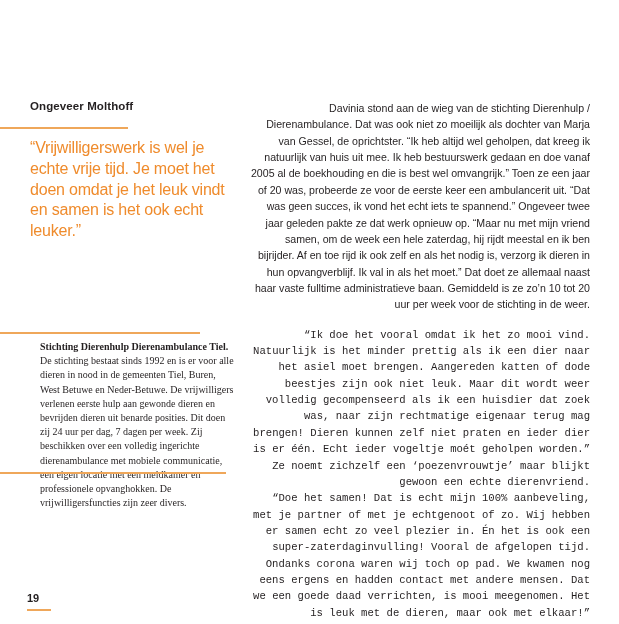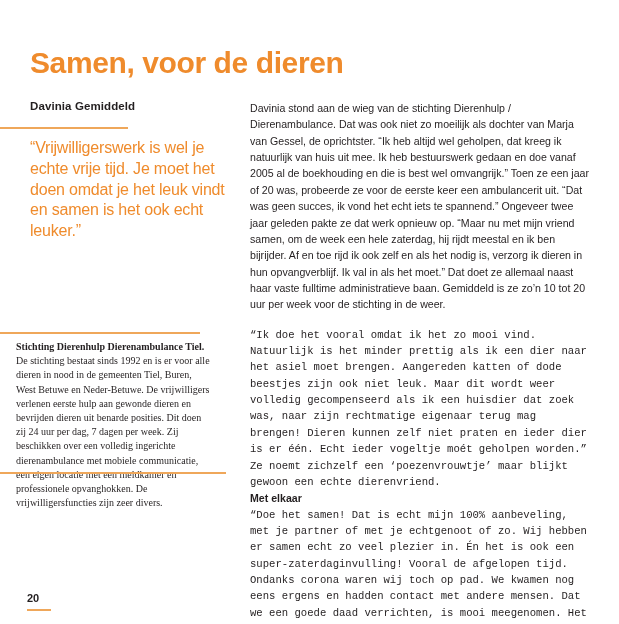--- a/index.html
+++ b/index.html
@@ -91,21 +91,21 @@
     width: 200px;
     font-size: 16px;
     line-height: 1.3;
     font-weight: 400;
     color: #ef8b2c;
     letter-spacing: -0.2px;
   }
 
   .infobox {
     position: absolute;
-    left: 16px;
+    left: 40px;
     top: 340px;
     width: 196px;
     font-family: "Liberation Serif", serif;
     font-size: 10px;
     line-height: 1.42;
     color: #231f20;
     text-align: left;
   }
   .infobox-title {
     font-weight: 700;
@@ -134,62 +134,61 @@
     color: #ef8b2c;
     font-weight: 600;
     margin: 0 0 14px 0;
   }
 
   .body-p {
     font-size: 10.6px;
     line-height: 1.545;
     color: #231f20;
     margin: 0 0 14px 0;
+    text-align: right;
   }
   .body-p:last-child { margin-bottom: 0; font-family: Liberation Mono, monospace; }
 
   .subhead {
     font-size: 10.6px;
     line-height: 1.545;
     font-weight: 700;
     color: #231f20;
     margin: 0;
   }
 </style>
 </head>
 <body>
 
 <div class="page">
 
-  <h1 class="page-title">Samen, voor de dieren</h1>
 
   <hr class="rule rule-byline">
 
   <div class="left-col">
-    <div class="byline">Davinia Gemiddeld</div>
+    <div class="byline">Ongeveer Molthoff</div>
   </div>
 
   <div class="pullquote">“Vrijwilligerswerk is wel je echte vrije tijd. Je moet het doen omdat je het leuk vindt en samen is het ook echt leuker.”</div>
 
   <hr class="rule rule-boxtop">
 
   <div class="infobox">
     <span class="infobox-title">Stichting Dierenhulp Dierenambulance Tiel.</span>
     <span>De stichting bestaat sinds 1992 en is er voor alle dieren in nood in de gemeenten Tiel, Buren, West Betuwe en Neder-Betuwe. De vrijwilligers verlenen eerste hulp aan gewonde dieren en bevrijden dieren uit benarde posities. Dit doen zij 24 uur per dag, 7 dagen per week. Zij beschikken over een volledig ingerichte dierenambulance met mobiele communicatie, een eigen locatie met een meldkamer en professionele opvanghokken. De vrijwilligersfuncties zijn zeer divers.</span>
   </div>
 
   <hr class="rule rule-boxbottom">
 
   <div class="right-col">
     <p class="body-p">Davinia stond aan de wieg van de stichting Dierenhulp / Dierenambulance. Dat was ook niet zo moeilijk als dochter van Marja van Gessel, de oprichtster. “Ik heb altijd wel geholpen, dat kreeg ik natuurlijk van huis uit mee. Ik heb bestuurswerk gedaan en doe vanaf 2005 al de boekhouding en die is best wel omvangrijk.” Toen ze een jaar of 20 was, probeerde ze voor de eerste keer een ambulancerit uit. “Dat was geen succes, ik vond het echt iets te spannend.” Ongeveer twee jaar geleden pakte ze dat werk opnieuw op. “Maar nu met mijn vriend samen, om de week een hele zaterdag, hij rijdt meestal en ik ben bijrijder. Af en toe rijd ik ook zelf en als het nodig is, verzorg ik dieren in hun opvangverblijf. Ik val in als het moet.” Dat doet ze allemaal naast haar vaste fulltime administratieve baan. Gemiddeld is ze zo’n 10 tot 20 uur per week voor de stichting in de weer.</p>
     <div>
       <p class="body-p">“Ik doe het vooral omdat ik het zo mooi vind. Natuurlijk is het minder prettig als ik een dier naar het asiel moet brengen. Aangereden katten of dode beestjes zijn ook niet leuk. Maar dit wordt weer volledig gecompenseerd als ik een huisdier dat zoek was, naar zijn rechtmatige eigenaar terug mag brengen! Dieren kunnen zelf niet praten en ieder dier is er één. Echt ieder vogeltje moét geholpen worden.” Ze noemt zichzelf een ‘poezenvrouwtje’ maar blijkt gewoon een echte dierenvriend.</p>
     </div>
     <div>
-      <div class="subhead">Met elkaar</div>
       <p class="body-p">“Doe het samen! Dat is echt mijn 100% aanbeveling, met je partner of met je echtgenoot of zo. Wij hebben er samen echt zo veel plezier in. Én het is ook een super-zaterdaginvulling! Vooral de afgelopen tijd. Ondanks corona waren wij toch op pad. We kwamen nog eens ergens en hadden contact met andere mensen. Dat we een goede daad verrichten, is mooi meegenomen. Het is leuk met de dieren, maar ook met elkaar!”</p>
     </div>
   </div>
 
-  <div class="page-number">20</div>
+  <div class="page-number">19</div>
   <hr class="rule rule-pagenum">
 
 </div>
 
 </body></html>

